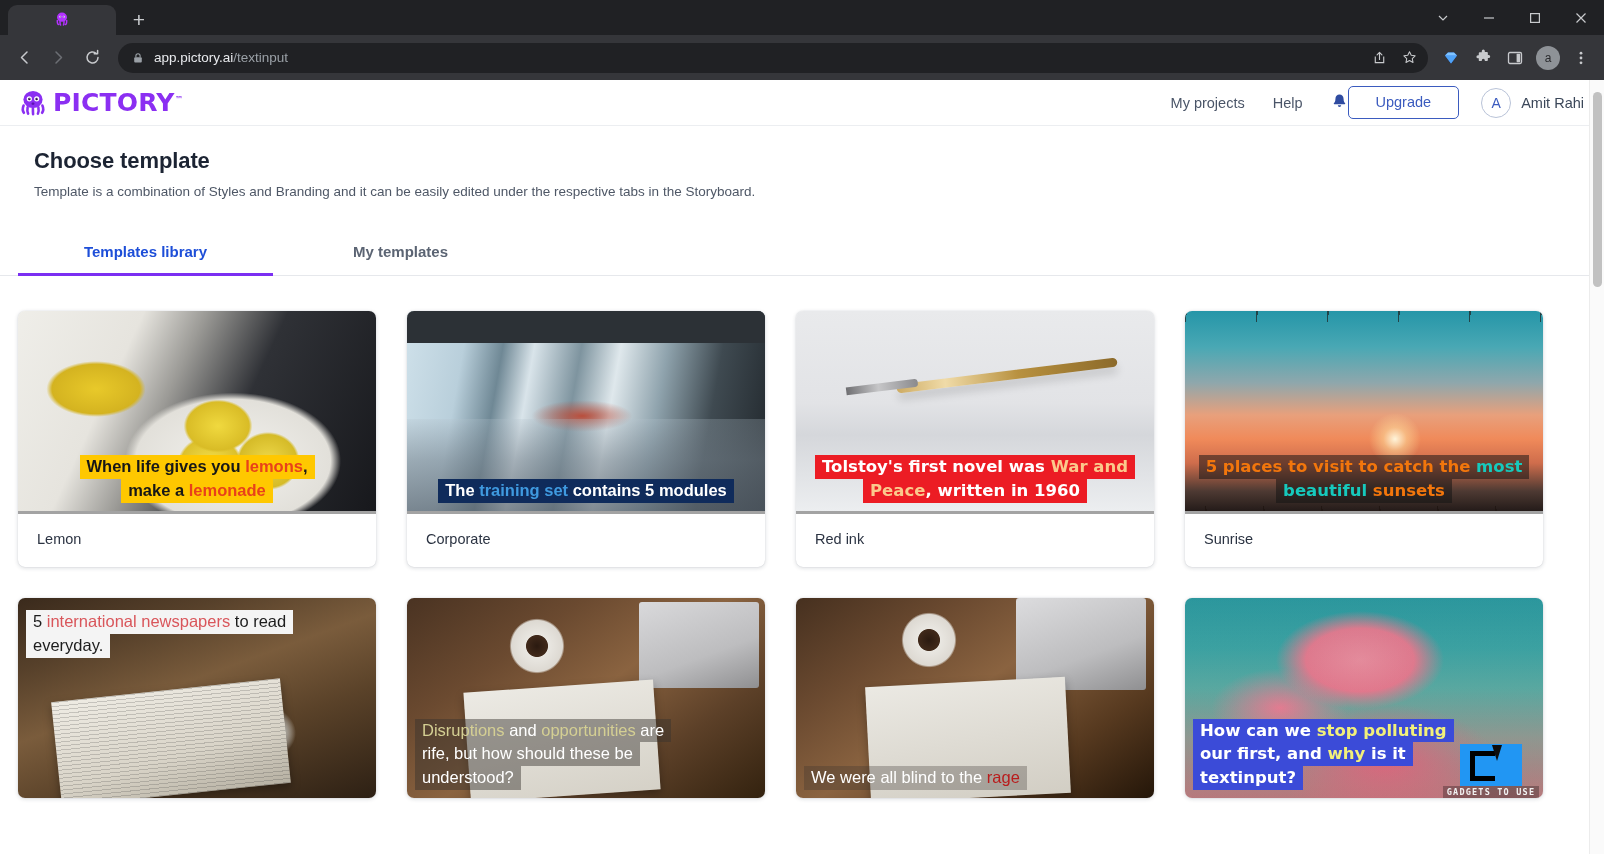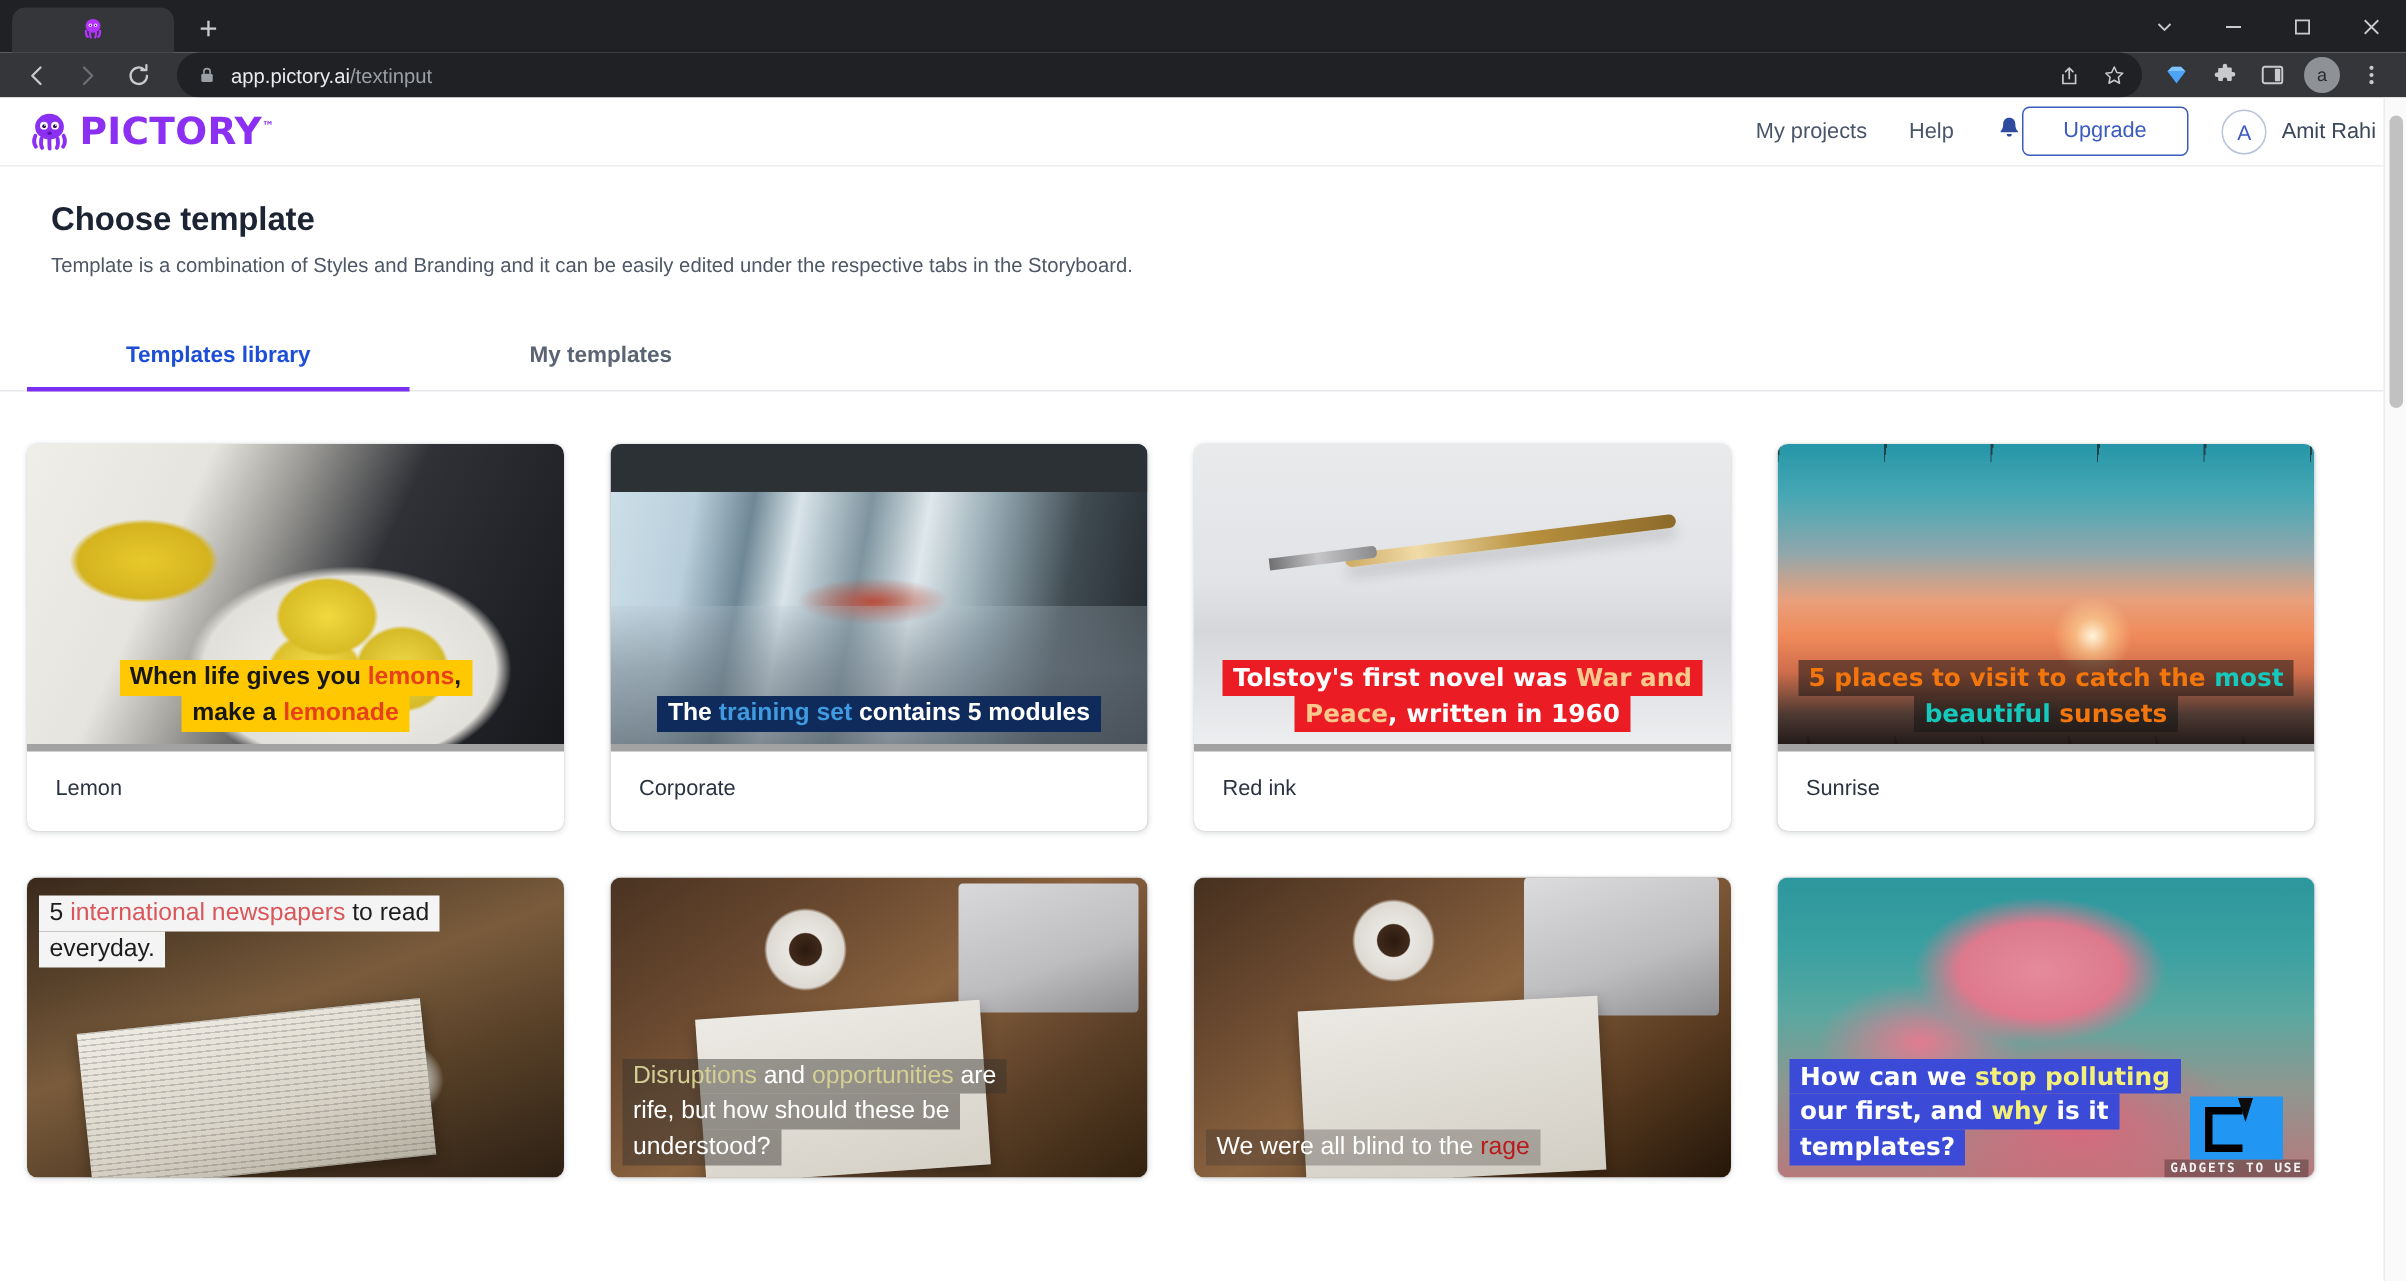--- a/index.html
+++ b/index.html
@@ -33,21 +33,21 @@
     position: absolute; right: 0; top: 0; height: 35px;
     display: flex; align-items: center;
   }
   .wc {
     width: 46px; height: 35px; display: flex; align-items: center; justify-content: center;
     color: #c8cacd;
   }
   .wc svg { display: block; }
 
   .toolbar {
-    height: 30px; background: #35363a;
+    height: 45px; background: #35363a;
     display: flex; align-items: center; padding: 0 8px; gap: 2px;
   }
   .navbtn {
     width: 32px; height: 32px; border-radius: 50%;
     display: flex; align-items: center; justify-content: center;
     color: #c8cacd;
   }
   .navbtn.disabled { color: #6c6f74; }
   .omnibox {
     flex: 1; height: 30px; margin: 0 6px 0 8px;
@@ -143,21 +143,21 @@
     padding: 0 8px 8px 8px;
     display: flex; flex-direction: column; align-items: center;
   }
   .cap.left { align-items: flex-start; padding-left: 8px; }
   .cap-line {
     display: inline-block; line-height: 1.32;
     padding: 1px 7px;
   }
   .cardname {
     padding: 17px 19px 20px 19px; font-size: 14.5px; color: #2b3342;
-    border-top: 5px solid #a3a3a3;
+    border-top: 3px solid #a3a3a3;
   }
 
   
   .s-lemon .cap-line { background: #ffc800; color: #171717; font-weight: 700; font-size: 16.5px; }
   .s-lemon .hl { color: #e8411a; }
 
   .s-corp .cap-line { background: #0f2b5b; color: #fff; font-weight: 600; font-size: 16.5px; }
   .s-corp .hl { color: #3f9ae0; text-align: center; }
 
   .s-red .cap-line { background: #ec1c24; color: #fff; font-weight: 800; font-size: 16.5px;
@@ -553,21 +553,21 @@
                 <div class="cap-line"><span>We were all blind to the </span><span class="hl">rage</span></div>
               </div>
             </div>
           </div>
           <div class="card">
             <div class="thumb s-ocean">
               <div class="ph ph-ocean"></div>
               <div class="cap left">
                 <div class="cap-line"><span>How can we </span><span class="hl">stop polluting</span></div>
                 <div class="cap-line"><span>our first, and </span><span class="hl">why</span><span> is it</span></div>
-                <div class="cap-line"><span>templates?</span></div>
+                <div class="cap-line"><span>textinput?</span></div>
               </div>
               <div class="watermark">
                 <div class="wm-mark"></div>
                 <div class="wm-text">GADGETS TO USE</div>
               </div>
             </div>
           </div>
         </div>
     </div>
 

